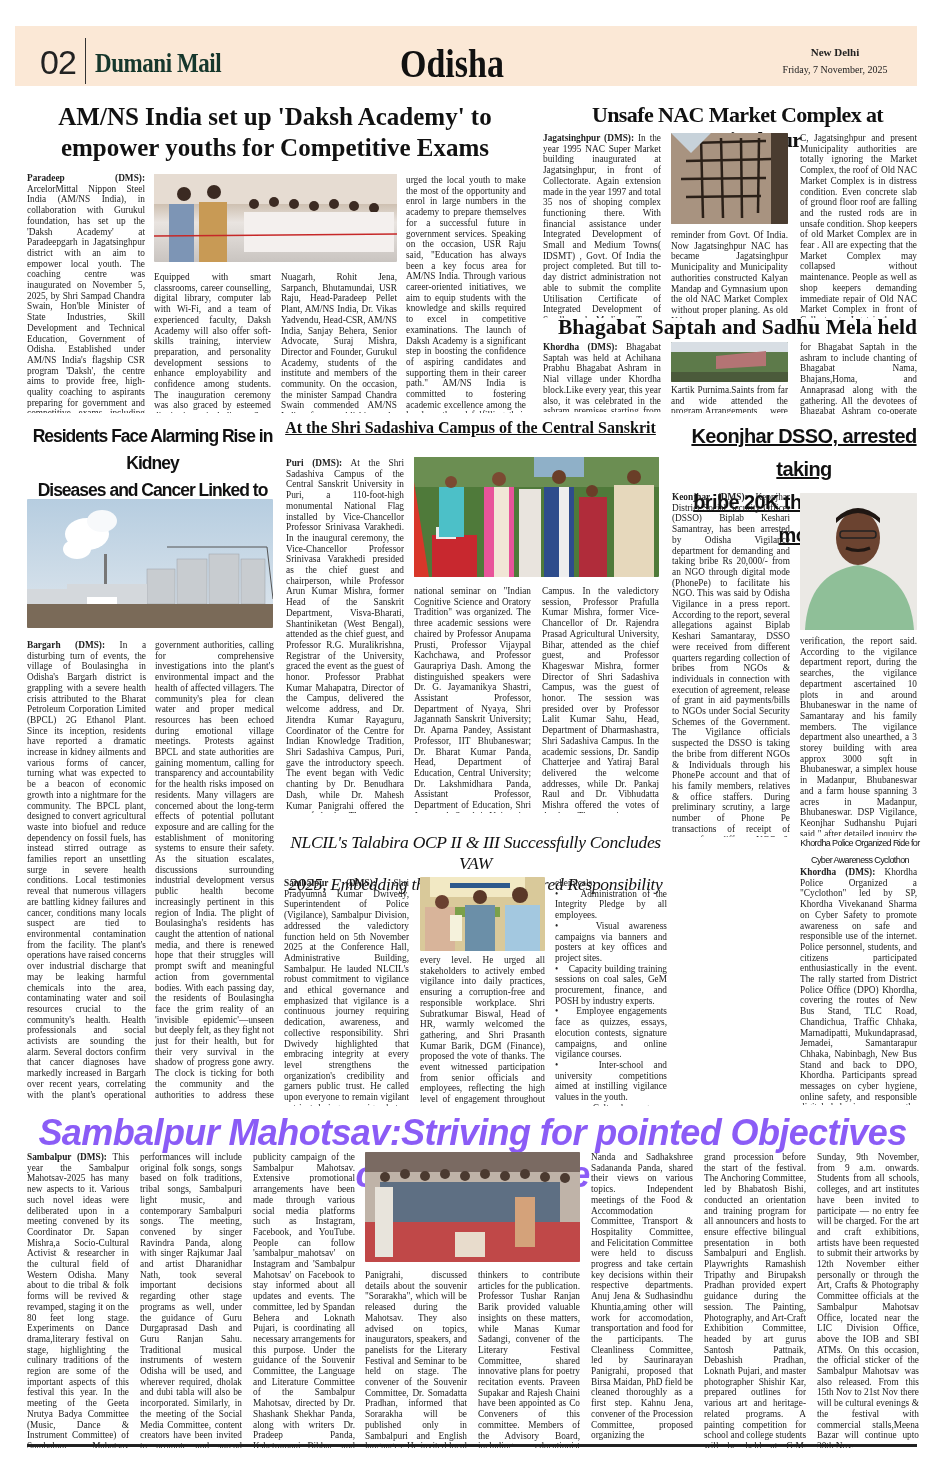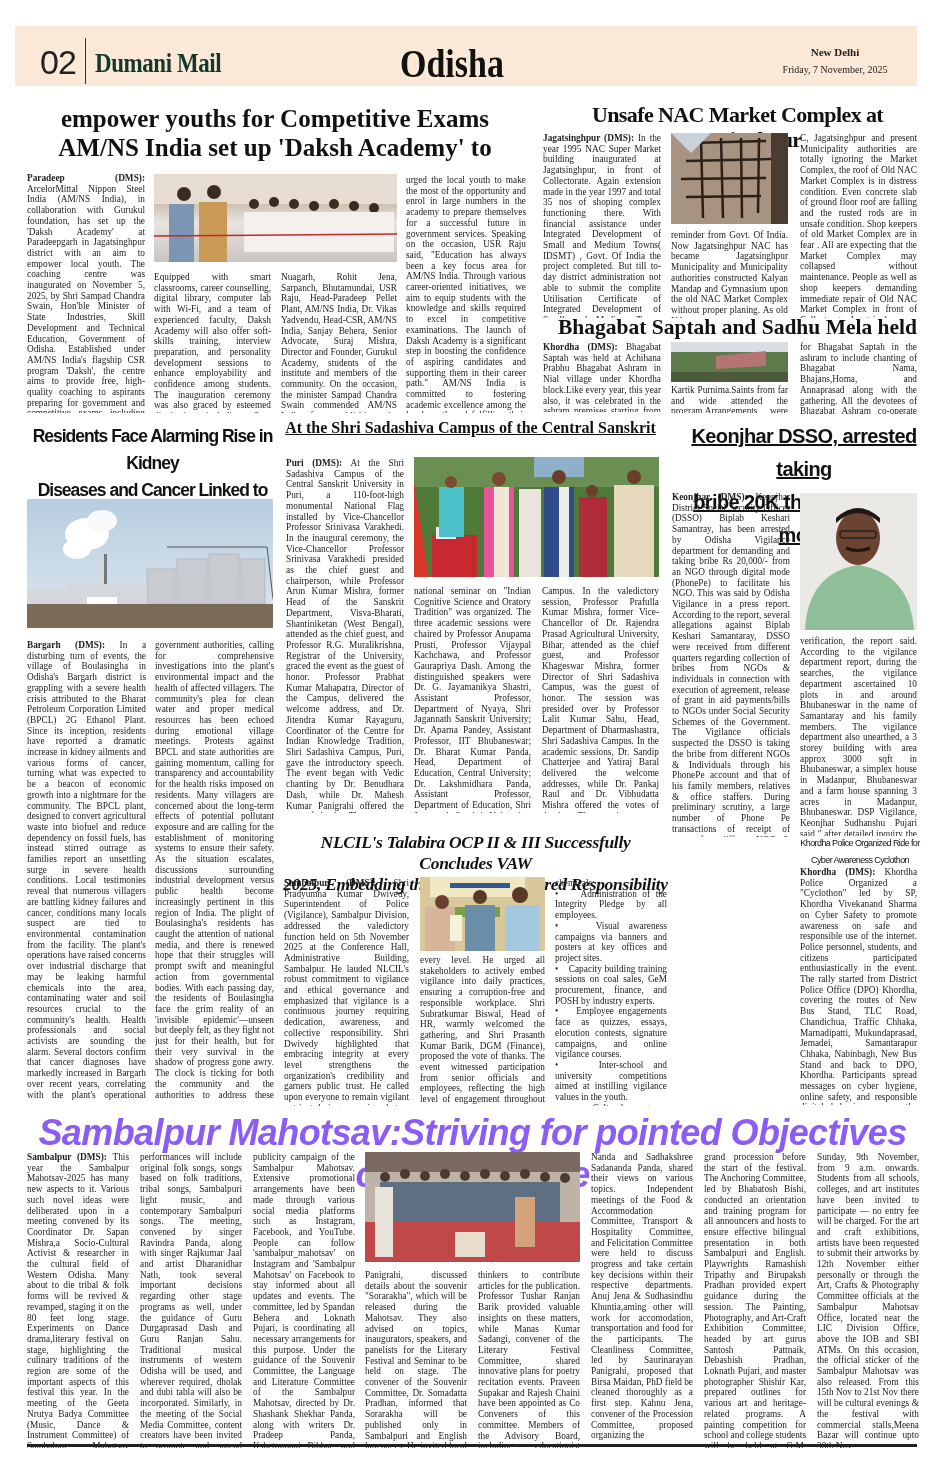--- a/index.html
+++ b/index.html
@@ -24,22 +24,22 @@
 
 <div class="abs hdr"></div>
 <div class="abs pgno">02</div>
 <div class="abs vline"></div>
 <div class="abs paper">Dumani Mail</div>
 <div class="abs section">Odisha</div>
 <div class="abs loc">New Delhi</div>
 <div class="abs date">Friday, 7 November, 2025</div>
 
 <div class="abs h1" style="left:20px;top:103px;width:510px;font-size:25px;">
+  <div>AM/NS India set up 'Daksh Academy' to</div>
   <div style="margin-top:2px">empower youths for Competitive Exams</div>
-  <div>AM/NS India set up 'Daksh Academy' to</div>
 </div>
 <div class="abs body" style="left:27px;top:173px;width:118px;height:240px;"><b>Paradeep (DMS):</b> <span>ArcelorMittal Nippon Steel India (AM/NS India), in collaboration with Gurukul foundation, has set up the 'Daksh Academy' at Paradeepgarh in Jagatsinghpur district with an aim to empower local youth. The coaching centre was inaugurated on November 5, 2025, by Shri Sampad Chandra Swain, Hon'ble Minister of State Industries, Skill Development and Technical Education, Government of Odisha. Established under AM/NS India's flagship CSR program 'Daksh', the centre aims to provide free, high-quality coaching to aspirants preparing for government and competitive exams including IAS, OAS, Banking, Railways, Defence, OSSC, OSSSC, OPSC, Clerk, Teacher, Secretariat and many more.</span></div>
 <div class="abs img" style="left:154px;top:174px;width:243px;height:88px;background:linear-gradient(180deg,#d8d0c8 0%,#c9b9a8 30%,#e9e4e0 55%,#c9c4c0 100%);">
   <svg width="243" height="88">
       <rect x="0" y="0" width="243" height="30" fill="#e6dcd2"></rect>
       <g fill="#3b2a22">
         <circle cx="60" cy="18" r="7"></circle>
         <circle cx="100" cy="30" r="5"></circle>
         <circle cx="120" cy="28" r="5"></circle>
         <circle cx="140" cy="30" r="5"></circle>
@@ -172,21 +172,21 @@
       <rect width="117" height="137" fill="#ebe9e5"></rect>
       <path d="M5 137 Q8 80 58 72 Q110 80 114 137 Z" fill="#8fbf98"></path>
       <ellipse cx="58" cy="45" rx="22" ry="27" fill="#6b4330"></ellipse>
       <path d="M36 30 Q58 10 80 30 L80 25 Q58 5 36 25 Z" fill="#1f1713"></path>
       <rect x="40" y="38" width="36" height="7" rx="3" fill="none" stroke="#222" stroke-width="1.5"></rect>
       <path d="M46 55 Q58 60 70 55" stroke="#1f1713" stroke-width="3" fill="none"></path>
     </svg>
 </div>
 <div class="abs body" style="left:800px;top:636px;width:117px;height:200px;"><span>verification, the report said. According to the vigilance department report, during the searches, the vigilance department ascertained 10 plots in and around Bhubaneswar in the name of Samantaray and his family members. The vigilance department also unearthed, a 3 storey building with area approx 3000 sqft in Bhubaneswar, a simplex house in Madanpur, Bhubaneswar and a farm house spanning 3 acres in Madanpur, Bhubaneswar. DSP Vigilance, Keonjhar Sudhanshu Pujari said " after detailed inquiry the exact amount of DA will be confirmed".</span></div>
 
-<div class="abs h1" style="left:283px;top:832px;width:385px;font-size:17.5px;line-height:21px;font-style:italic;font-weight:bold;letter-spacing:-0.3px;">
+<div class="abs h1" style="left:283px;top:832px;width:385px;font-size:17.5px;line-height:21px;font-style:italic;font-weight:normal;letter-spacing:-0.3px;">
   <div>NLCIL's Talabira OCP II &amp; III Successfully Concludes VAW</div>
   <div>2025, Embedding the Message of Shared Responsibility</div>
 </div>
 <div class="abs body" style="left:284px;top:878px;width:125px;height:228px;"><b>Sambalpur (DMS):</b> <span>Shri Pradyumna Kumar Dwivedy, Superintendent of Police (Vigilance), Sambalpur Division, addressed the valedictory function held on 5th November 2025 at the Conference Hall, Administrative Building, Sambalpur. He lauded NLCIL's robust commitment to vigilance and ethical governance and emphasized that vigilance is a continuous journey requiring dedication, awareness, and collective responsibility. Shri Dwivedy highlighted that embracing integrity at every level strengthens the organization's credibility and garners public trust. He called upon everyone to remain vigilant not just during campaigns but as an intrinsic part of their professional and personal ethics to win the fight against corruption effectively. Presiding over the function, Shri Cheruku Dayanand, Executive Director &amp; Project Head, Talabira II &amp; III OCP, reiterated the organization's steadfast resolve to uphold honesty, transparency, and accountability at</span></div>
 <div class="abs img" style="left:420px;top:877px;width:125px;height:74px;">
   <svg width="125" height="74">
       <rect width="125" height="74" fill="#d9c99a"></rect>
       <rect x="10" y="0" width="95" height="20" fill="#f2e9c4"></rect>
       <rect x="30" y="6" width="60" height="5" fill="#2e5a8c"></rect>
       <rect x="20" y="30" width="60" height="10" fill="#7ba04a"></rect>

